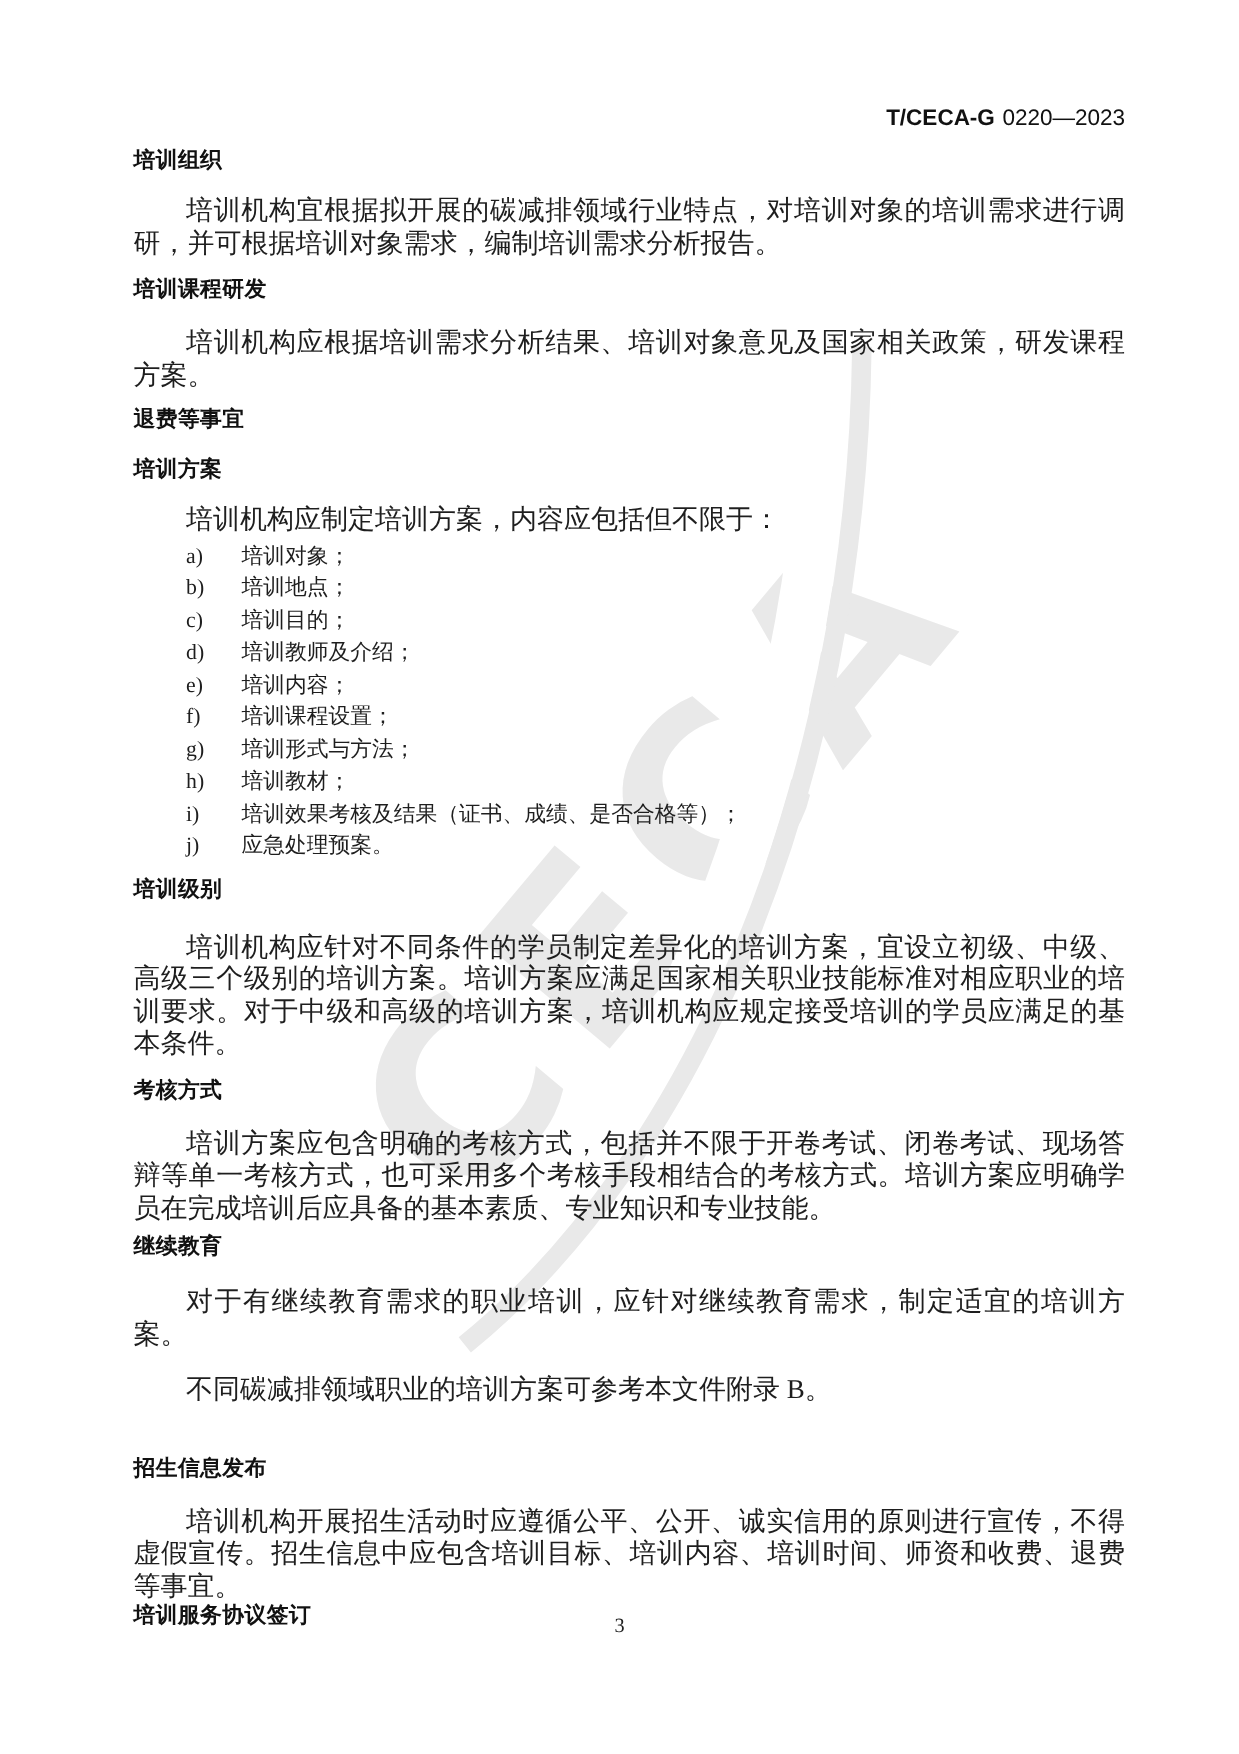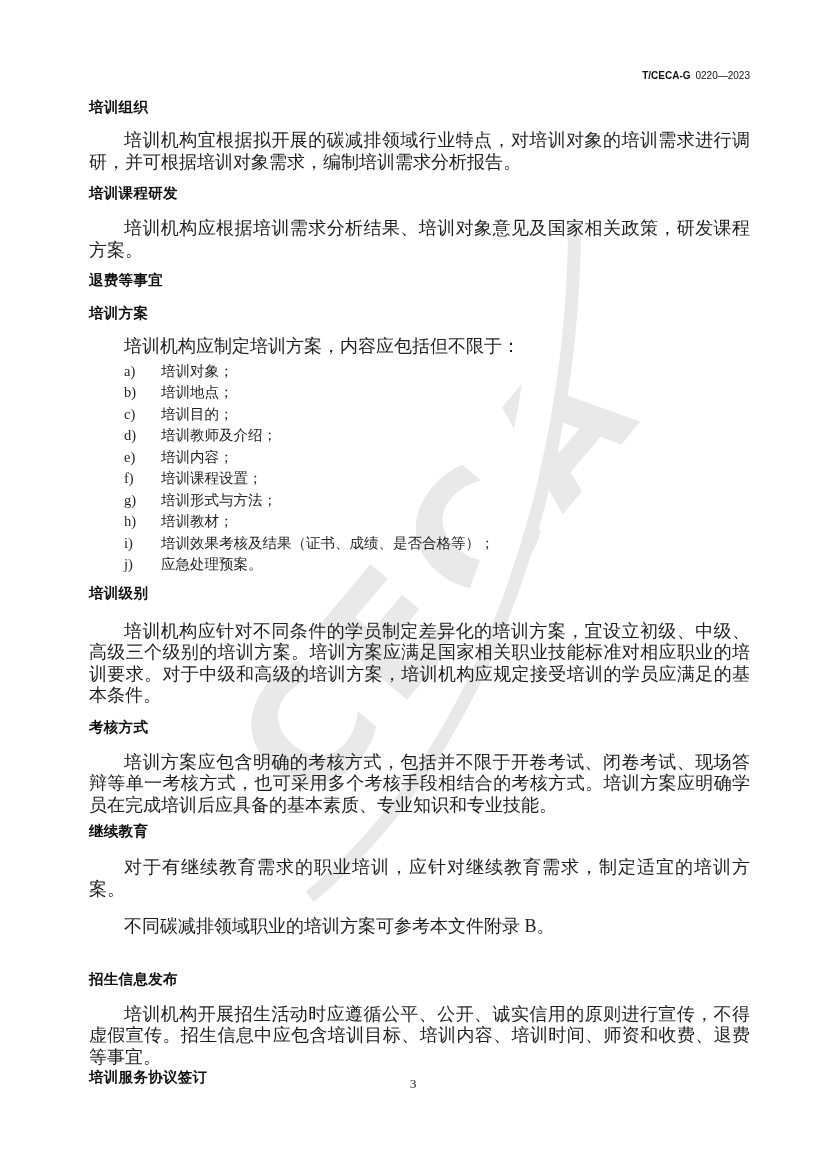--- a/index.html
+++ b/index.html
@@ -3,21 +3,21 @@
 <meta charset="utf-8">
 <style>
   html,body{margin:0;padding:0;background:#ffffff;}
   .page{
     position:relative;width:826px;height:1169px;background:#ffffff;overflow:hidden;
     font-family:"Liberation Serif","DejaVu Serif",serif;color:#1e1e1e;margin:0 auto;
   }
   
   .page-header{
     position:absolute;top:70px;right:76px;z-index:2;
-    font-family:"Liberation Sans","DejaVu Sans",sans-serif;font-size:10px;color:#111;
+    font-family:"Liberation Sans","DejaVu Sans",sans-serif;font-size:15px;color:#111;
   }
   .code-bold{font-weight:700;}
   .code-rest{font-weight:400;margin-left:5px;}
   
   .watermark{position:absolute;left:150px;top:395px;width:580px;height:360px;z-index:0;pointer-events:none;}
   .wm-rotor{position:absolute;left:0;top:0;right:0;bottom:0;transform:rotate(-50deg);
     display:flex;align-items:center;justify-content:center;}
   .wm-text{
     font-family:"DejaVu Sans","Liberation Sans",sans-serif;font-weight:800;font-size:158px;
     letter-spacing:16px;color:#e9e9e9;line-height:1;white-space:nowrap;

